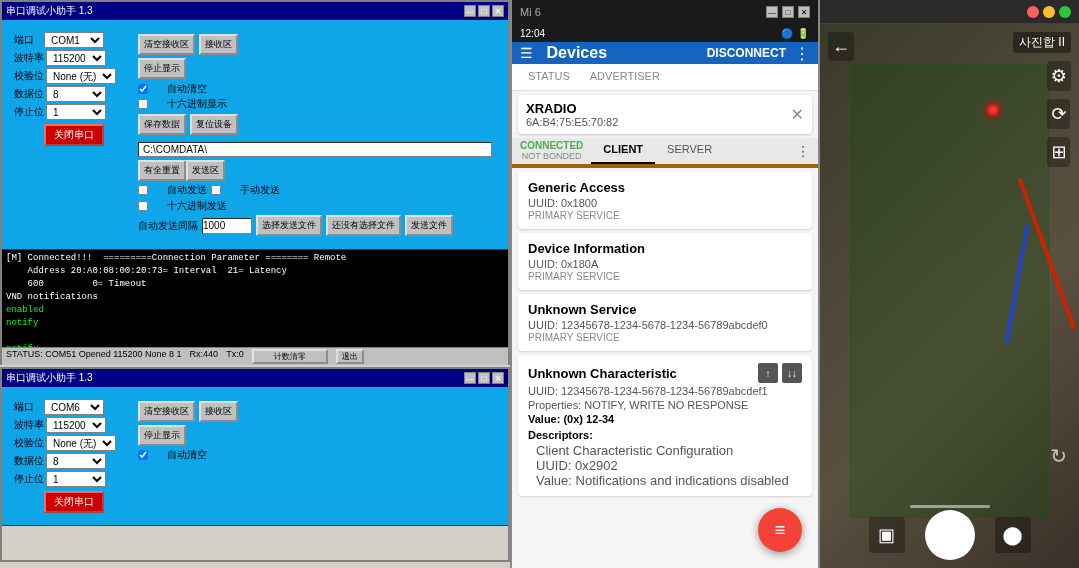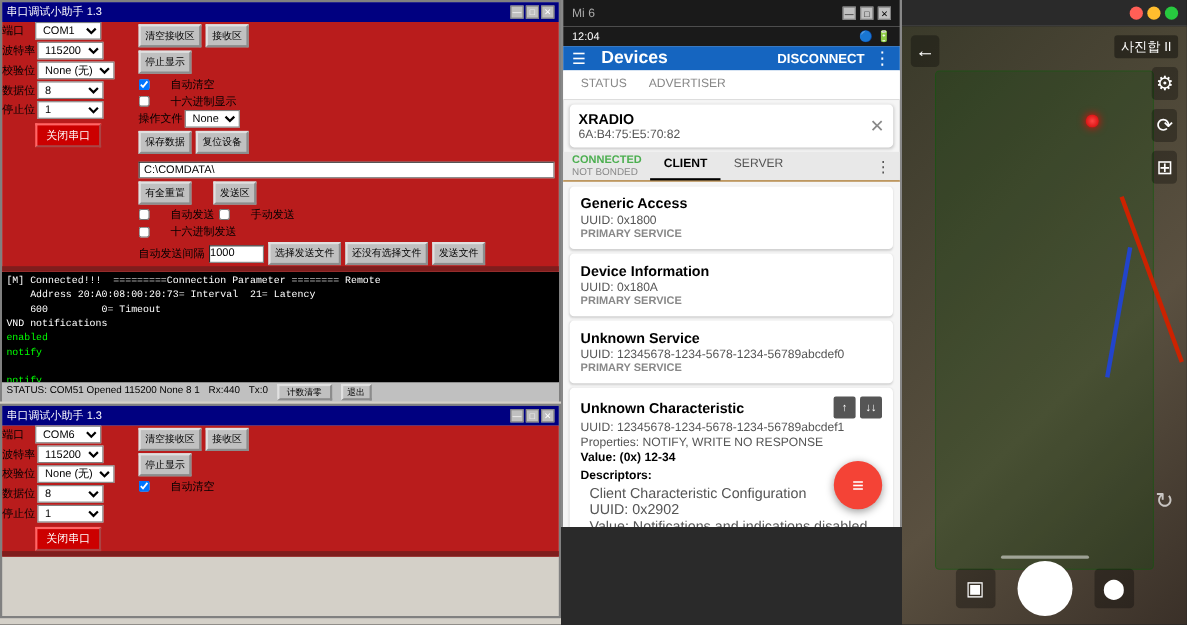--- a/index.html
+++ b/index.html
@@ -150,21 +150,21 @@
       font-size: 10px;
       padding: 2px 4px;
       display: flex;
       justify-content: space-between;
       align-items: center;
     }
 
     
     .middle-panel {
       width: 310px;
-      height: 479px;
+      height: 568px;
       background: #f5f5f5;
       display: flex;
       flex-direction: column;
       border-left: 2px solid #888;
       border-right: 2px solid #888;
       position: relative;
     }
 
     .android-titlebar {
       background: #1a1a1a;
@@ -267,21 +267,22 @@
       font-size: 11px;
       cursor: pointer;
       color: #888;
       border-bottom: 2px solid transparent;
     }
 
     
     .conn-tabs {
       display: flex;
       background: #e8e8e8;
-      border-bottom: 1px solid #a16207;
+      border-bottom: 4px solid #a16207;
+      text-align: center;
     }
 
     .conn-tab-client {
       padding: 5px 12px;
       font-size: 11px;
       font-weight: bold;
       color: #000;
       border-bottom: 2px solid #000;
       cursor: pointer;
     }
@@ -325,21 +326,20 @@
     .service-uuid {
       font-size: 11px;
       color: #555;
       margin-top: 2px;
     }
 
     .service-type {
       font-size: 10px;
       color: #888;
       margin-top: 1px;
-      font-weight: bold;
     }
 
     .characteristic-item {
       background: white;
       margin: 4px 6px;
       padding: 8px 10px;
       border-radius: 4px;
       box-shadow: 0 1px 2px rgba(0,0,0,0.15);
     }
 
@@ -598,23 +598,23 @@
       display: flex;
       flex-direction: column;
       height: 365px;
       background: #d4d0c8;
       border: 2px solid #808080;
       border-bottom: none;
     }
 
     .controls-area {
       display: flex;
-      padding: 0;
-      background: #b91c1c;
-      border-bottom: 5px solid #7f1d1d;
+      padding: 12px;
+      background: #0ea5e9;
+      border-bottom: 1px solid #7f1d1d;
     }
 
     .left-controls {
       display: flex;
       flex-direction: column;
       gap: 2px;
       min-width: 120px;
     }
 
     .right-area {
@@ -706,35 +706,29 @@
             <button class="btn-gray" style="font-size:9px;">停止显示</button>
           </div>
           <div class="checkbox-row" style="margin-top:2px;">
             <input type="checkbox" checked="" style="">
             <span>自动清空</span>
           </div>
           <div class="checkbox-row">
             <input type="checkbox" style="">
             <span>十六进制显示</span>
           </div>
-          <div class="control-row">
-            <span style="font-size:10px;">操作文件</span>
-            <select class="control-select" style="min-width:40px;">
-              <option>None</option>
-            </select>
-          </div>
           <div style="display:flex; gap:4px; margin-top:2px;">
             <button class="btn-gray" style="font-size:9px;">保存数据</button>
             <button class="btn-gray" style="font-size:9px;">复位设备</button>
           </div>
         </div>
         <div style="padding: 2px 4px;">
           <input class="path-bar" type="text" value="C:\COMDATA\" style="">
         </div>
-        <div style="display:flex; gap:20px; padding: 1px 4px;">
+        <div style="display:flex; gap:0; padding: 1px 4px;">
           <button class="btn-gray" style="font-size:9px;">有全重置</button>
           <button class="btn-gray" style="font-size:9px;">发送区</button>
         </div>
         <div style="display:flex; align-items:center; gap:4px; padding: 1px 4px; font-size:10px;">
           <div class="checkbox-row">
             <input type="checkbox" style="">
             <span>自动发送</span>
           </div>
           <div class="checkbox-row">
             <input type="checkbox" style="">
@@ -765,21 +759,21 @@
         <div class="terminal-line terminal-green">enabled</div>
         <div class="terminal-line terminal-green">notify</div>
         <div class="terminal-line terminal-green">&nbsp;</div>
         <div class="terminal-line terminal-green">notify</div>
       </div>
 
     <div class="status-bar">
       <span>STATUS: COM51 Opened 115200 None 8 1</span>
       <span>Rx:440</span>
       <span>Tx:0</span>
-      <button class="btn-gray" style="font-size:8px; padding:0 7px;">计数清零</button>
+      <button class="btn-gray" style="font-size:8px; padding:0 20px;">计数清零</button>
       <button class="btn-gray" style="font-size:8px; padding:0 4px;">退出</button>
     </div>
   </div>
 
   <div class="serial-bottom">
     <div class="serial-bottom-titlebar">
       <span>串口调试小助手 1.3</span>
       <div class="titlebar-buttons">
         <div class="titlebar-btn">—</div>
         <div class="titlebar-btn">□</div>

